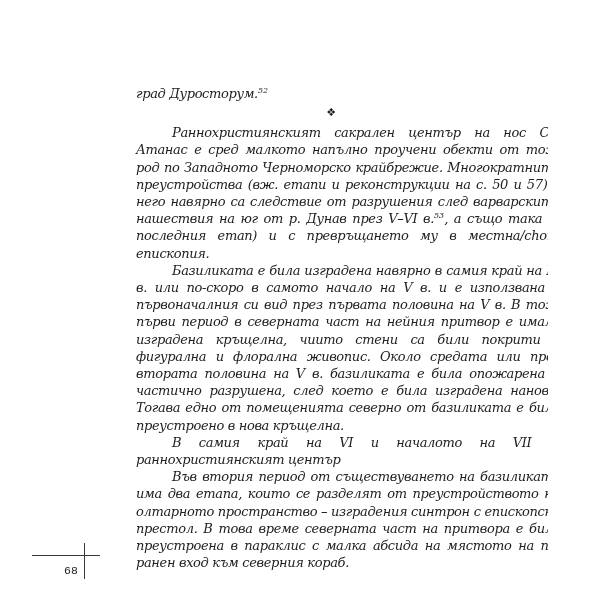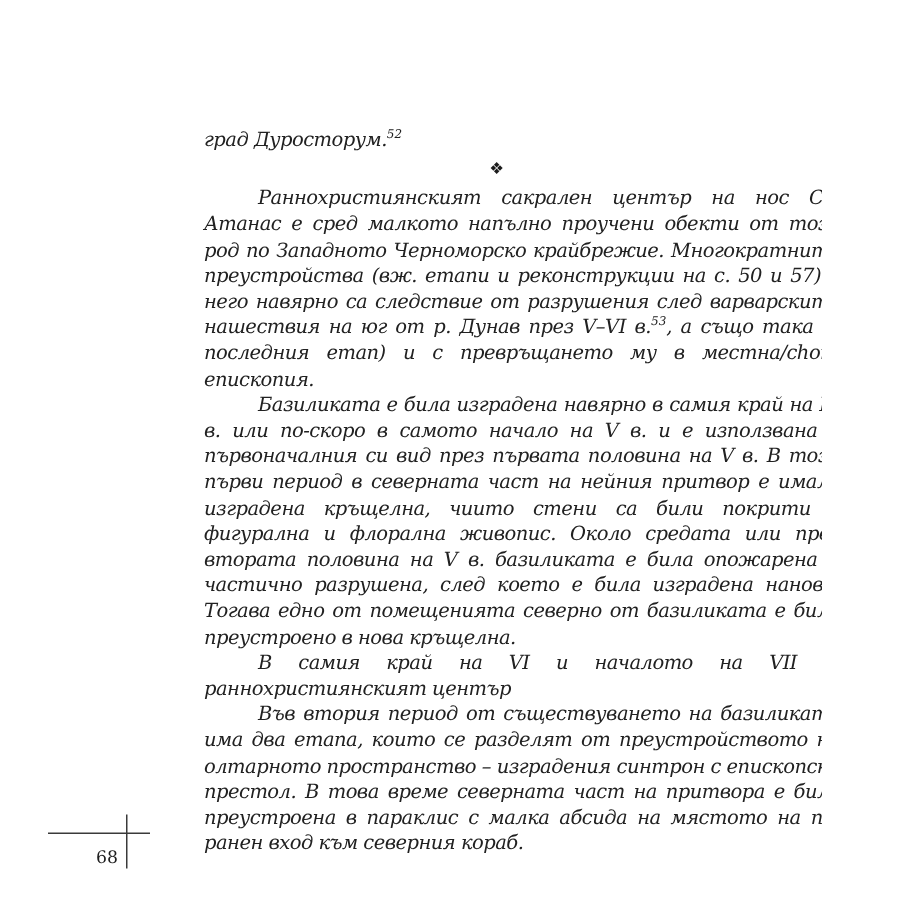--- a/index.html
+++ b/index.html
@@ -69,20 +69,21 @@
     height: 36px;
     background: #3a3a3a;
   }
   .page-number {
     position: absolute;
     left: 64px;
     top: 564px;
     font-size: 11.5px;
     font-style: normal;
     color: #1e1e1e;
+    font-family: Liberation Mono, monospace;
   }
 </style>
 </head>
 <body>
 
 <div class="page">
 
   <div class="text-block">
 
     <p class="cont-line"><span>град Дуросторум.</span><sup class="fnref">52</sup></p>

